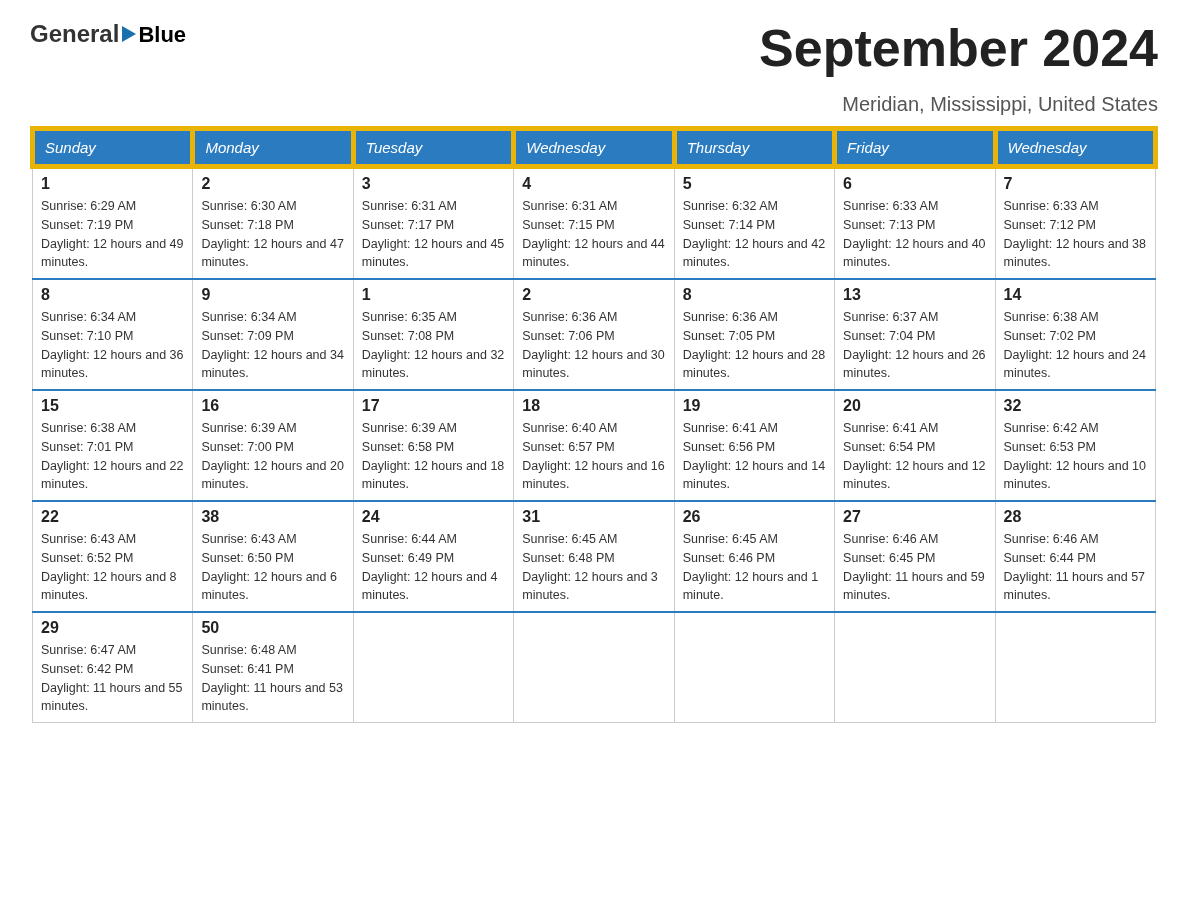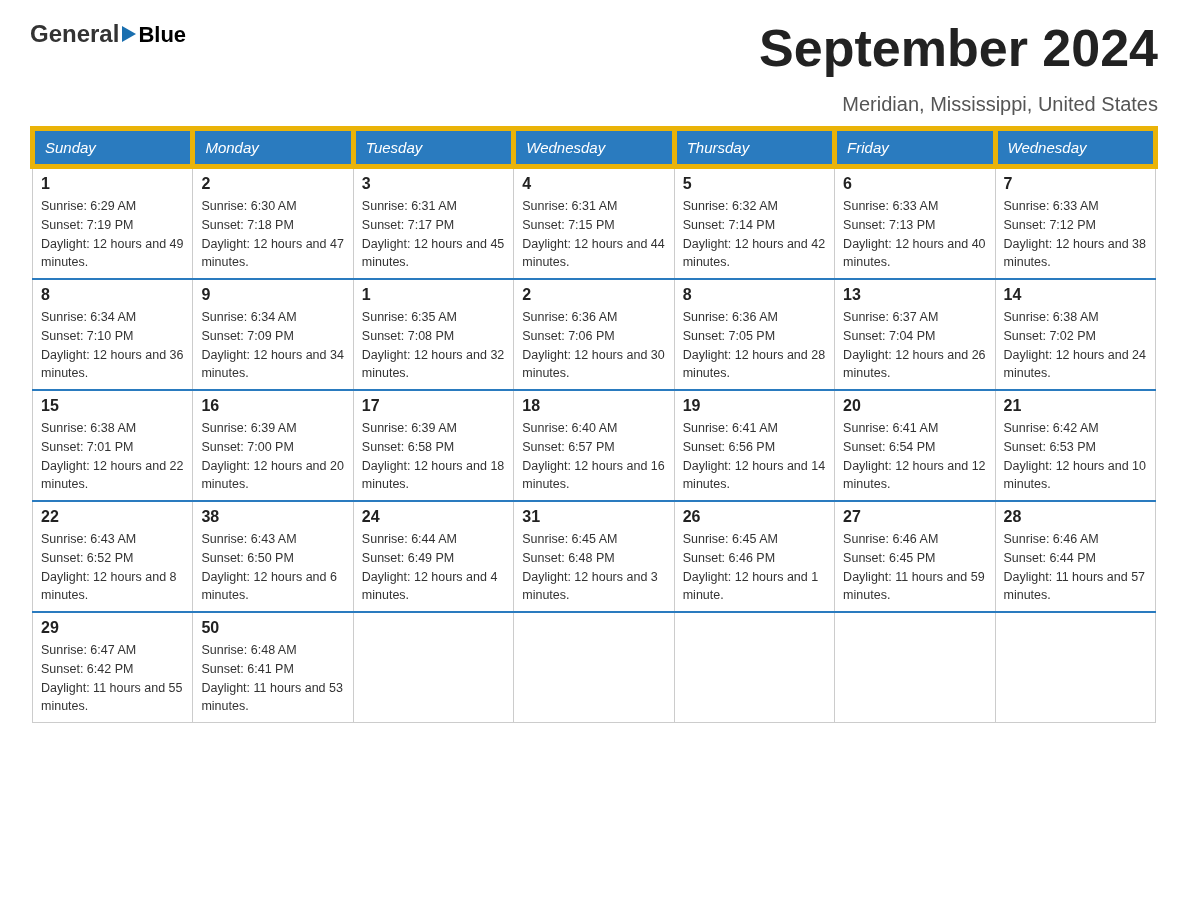--- a/index.html
+++ b/index.html
@@ -214,21 +214,21 @@
         </td>
         <td>
           <div class="day-number">19</div>
           <div class="day-info">Sunrise: 6:41 AM<br>Sunset: 6:56 PM<br>Daylight:  12 hours and 14 minutes.</div>
         </td>
         <td>
           <div class="day-number">20</div>
           <div class="day-info">Sunrise: 6:41 AM<br>Sunset: 6:54 PM<br>Daylight:  12 hours and 12 minutes.</div>
         </td>
         <td>
-          <div class="day-number">21</div>
+          <div class="day-number">32</div>
           <div class="day-info">Sunrise: 6:42 AM<br>Sunset: 6:53 PM<br>Daylight:  12 hours and 10 minutes.</div>
         </td>
       </tr>
       <tr>
         <td>
           <div class="day-number">22</div>
           <div class="day-info">Sunrise: 6:43 AM<br>Sunset: 6:52 PM<br>Daylight:  12 hours and 8 minutes.</div>
         </td>
         <td>
           <div class="day-number">38</div>

